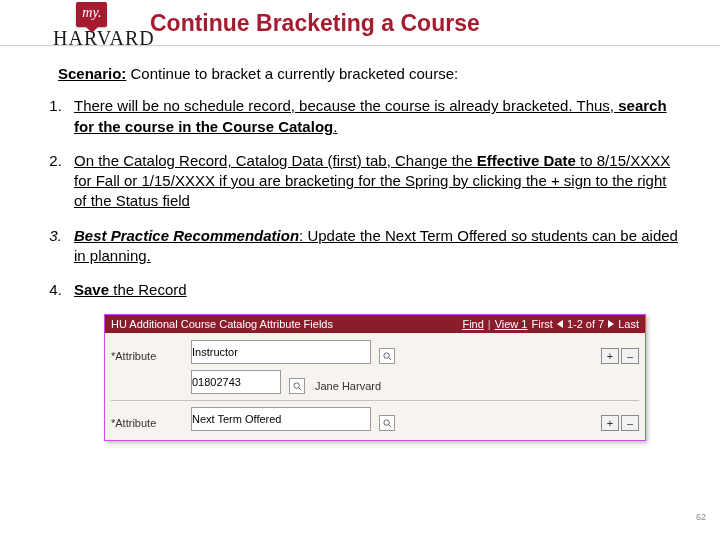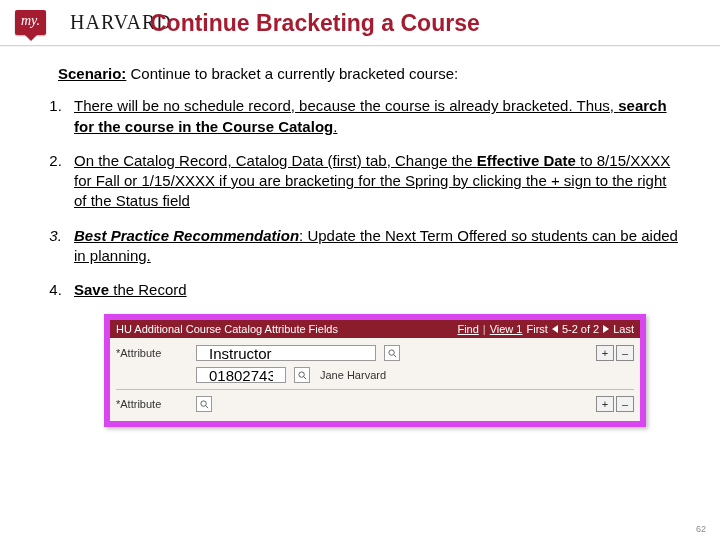--- a/index.html
+++ b/index.html
@@ -20,25 +20,26 @@
     position: relative;
   }
   
   .header-strip {
     position: relative;
     height: 46px;
     width: 100%;
   }
   .logo {
     position: absolute;
-    left: 15px;
+    left: 29px;
     top: 2px;
     height: 40px;
     display: flex;
     align-items: center;
+    flex-direction: column;
   }
   .logo-badge {
     background: #a51c30;
     color: #fff;
     font-size: 14px;
     font-family: Georgia, serif;
     font-style: italic;
     padding: 3px 6px 6px 6px;
     border-radius: 2px;
     position: relative;
@@ -103,21 +104,21 @@
     padding-left: 8px;
   }
   .b { font-weight: bold; }
   .i { font-style: italic; }
   .u { text-decoration: underline; }
   
   .panel-wrap {
     margin: 4px 36px 0 66px;
   }
   .panel {
-    border: 6px solid #d946ef;
+    border: 1px solid #d946ef;
     background: #f7f4ef;
     font-size: 11px;
     color: #333;
     box-shadow: 2px 2px 4px rgba(0,0,0,0.25);
   }
   .panel-header {
     background: #8a1c2c;
     color: #fff;
     height: 18px;
     display: flex;
@@ -152,23 +153,23 @@
   }
   .row-label {
     width: 72px;
     text-align: left;
     color: #333;
   }
   .req { color: #333; }
   .field {
     background: #fff;
     border: 1px solid #9a9a9a;
-    height: 16px;
-    padding: 0 12px;
-    font-size: 15px;
+    height: 24px;
+    padding: 0 0;
+    font-size: 11px;
     box-sizing: border-box;
   }
   .field.wide { width: 180px; }
   .field.short { width: 90px; }
   .lookup {
     width: 14px; height: 14px;
     border: 1px solid #9a9a9a;
     background: #fff;
     display: inline-flex;
     align-items: center;
@@ -198,21 +199,21 @@
     line-height: 1;
     cursor: pointer;
   }
   .divider {
     border-top: 1px solid #c6c1b8;
     margin: 3px 0;
   }
   .pagenum {
     position: absolute;
     right: 14px;
-    bottom: 6px;
+    bottom: 18px;
     font-size: 9px;
     color: #8a8a8a;
   }
 </style>
 </head>
 <body>
 
 <div class="slide">
 
   <div class="header-strip">
@@ -247,21 +248,21 @@
     <div class="panel-wrap">
       <div class="panel">
         <div class="panel-header">
           <span>HU Additional Course Catalog Attribute Fields</span>
           <span class="nav">
             <span class="link">Find</span>
             <span class="sep">|</span>
             <span class="link">View 1</span>
             <span>First</span>
             <span class="arrow left"></span>
-            <span>5-2 of 2</span>
+            <span>1-2 of 7</span>
             <span class="arrow right"></span>
             <span>Last</span>
           </span>
         </div>
         <div class="panel-body">
 
           <div class="row">
             <span class="row-label req">*Attribute</span>
             <input class="field wide" value="Instructor" style="">
             <span class="lookup">
@@ -284,20 +285,21 @@
                   <line x1="6.2" y1="6.2" x2="9" y2="9" stroke="#555" stroke-width="1"></line>
                 </svg>
             </span>
             <span class="readout">Jane Harvard</span>
           </div>
 
           <div class="divider"></div>
 
           <div class="row">
             <span class="row-label req">*Attribute</span>
+            <input class="field wide" value="Next Term Offered" style="">
             <span class="lookup">
               <svg width="9" height="9" viewBox="0 0 10 10">
                   <circle cx="4" cy="4" r="3" fill="none" stroke="#555" stroke-width="1"></circle>
                   <line x1="6.2" y1="6.2" x2="9" y2="9" stroke="#555" stroke-width="1"></line>
                 </svg>
             </span>
             <span class="row-controls">
               <span class="sqbtn">+</span>
               <span class="sqbtn">–</span>
             </span>

